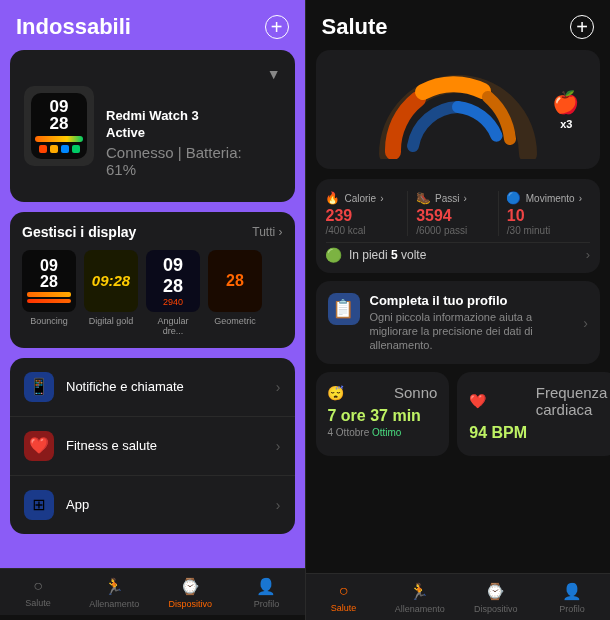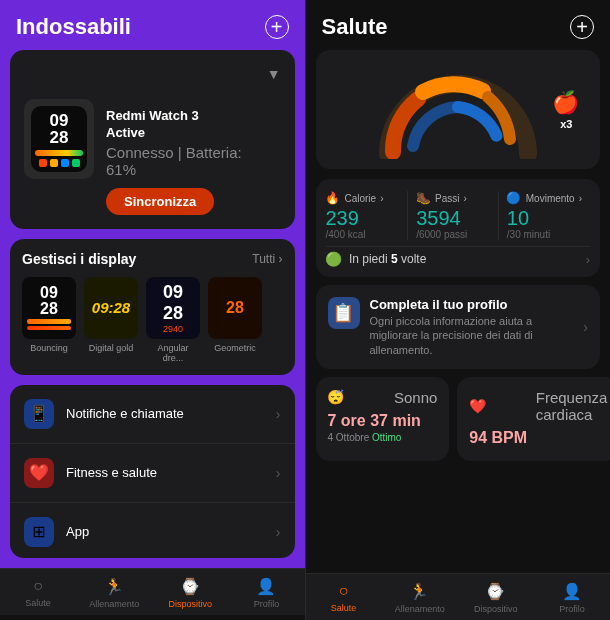--- a/index.html
+++ b/index.html
@@ -9,21 +9,21 @@
       background: #111;
       font-family: -apple-system, BlinkMacSystemFont, 'Segoe UI', sans-serif;
       display: flex;
       overflow: hidden;
     }
 
     
     .left-panel {
       width: 305px;
       height: 615px;
-      background: #6d28d9;
+      background: #8b5cf6;
       display: flex;
       flex-direction: column;
       overflow: hidden;
     }
 
     .panel-header {
       display: flex;
       justify-content: space-between;
       align-items: center;
       padding: 14px 16px 10px;
@@ -347,21 +347,21 @@
     .stat-col:last-child { border-right: none; }
     .stat-label-row {
       display: flex;
       align-items: center;
       gap: 4px;
       margin-bottom: 2px;
     }
     .stat-icon { font-size: 12px; }
     .stat-label { color: #aaa; font-size: 10px; }
     .stat-arrow { color: #aaa; font-size: 10px; }
-    .stat-value { color: #14b8a6; font-size: 20px; font-weight: 400; line-height: 1.1; }
+    .stat-value { color: #ef4444; font-size: 16px; font-weight: 700; line-height: 1.1; }
     .stat-sub { color: #666; font-size: 10px; }
 
     
     .standing-row {
       display: flex;
       align-items: center;
       padding: 4px 0 0;
       border-top: 1px solid #2a2a2a;
       margin-top: 4px;
     }
@@ -407,21 +407,21 @@
       padding: 12px;
     }
     .tile-header {
       display: flex;
       align-items: center;
       gap: 6px;
       margin-bottom: 6px;
     }
     .tile-icon { font-size: 14px; }
     .tile-title { color: #aaa; font-size: 15px; margin-left: 43px; }
-    .tile-value { color: #fca5a5; font-size: 16px; font-weight: 700; margin-bottom: 2px; }
+    .tile-value { color: #bef264; font-size: 16px; font-weight: 700; margin-bottom: 2px; }
     .tile-sub { color: #888; font-size: 10px; }
     .tile-quality { color: #4ade80; font-size: 10px; }
 
     
     .right-bottom-nav {
       display: flex;
       margin-top: auto;
       background: #1c1c1e;
       border-top: 1px solid #2a2a2a;
     }
@@ -451,21 +451,20 @@
           <div class="watch-dot" style="background:#ff4400;"></div>
           <div class="watch-dot" style="background:#ffaa00;"></div>
           <div class="watch-dot" style="background:#0088ff;"></div>
           <div class="watch-dot" style="background:#00cc66;"></div>
         </div>
       </div>
     </div>
     <div class="device-info">
       <div class="device-name">Redmi Watch 3<br>Active</div>
       <div class="device-status">Connesso | Batteria: 61%</div>
-      <button class="sync-btn">Sincronizza</button>
     </div>
     <div class="dropdown-arrow">▼</div>
   </div>
 
   <div class="display-section">
     <div class="section-header">
       <span class="section-title">Gestisci i display</span>
       <span class="section-link">Tutti ›</span>
     </div>
     <div class="watch-faces-row">

